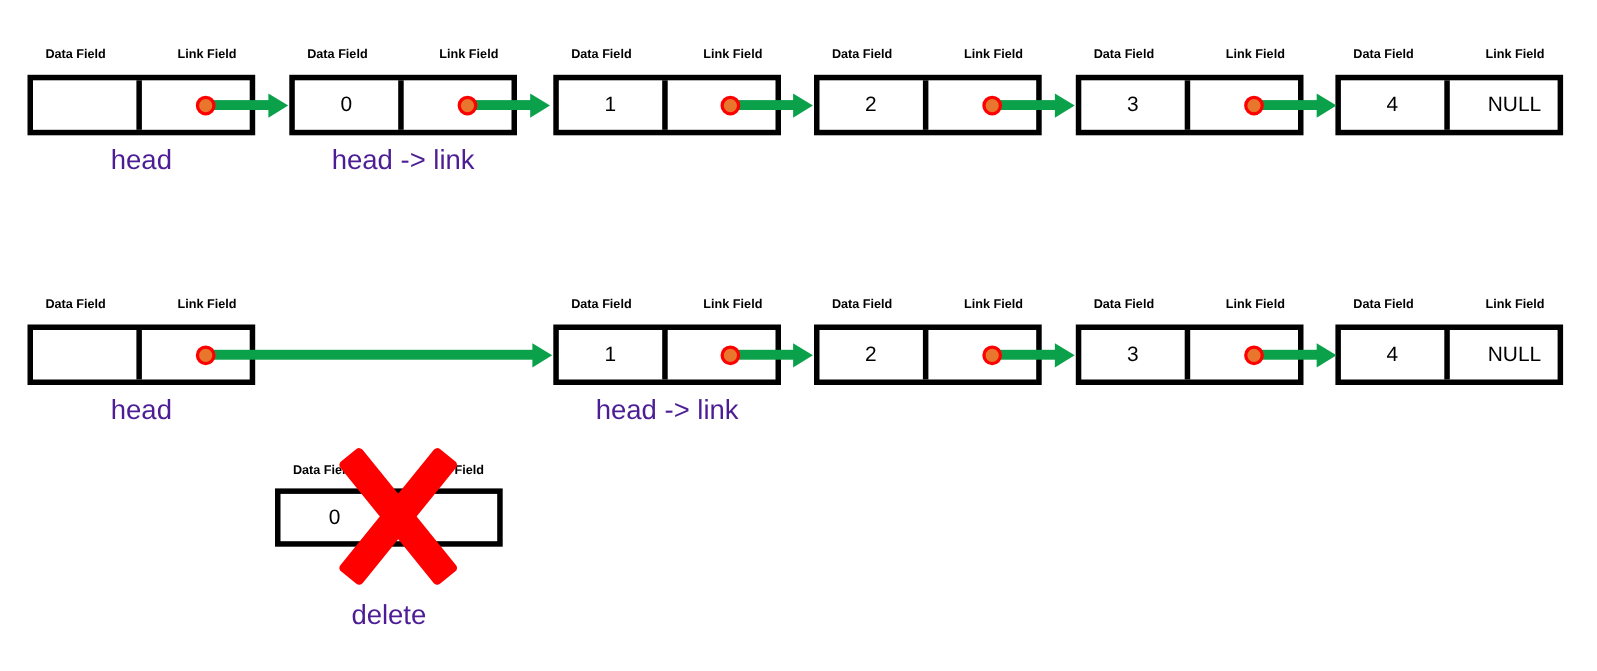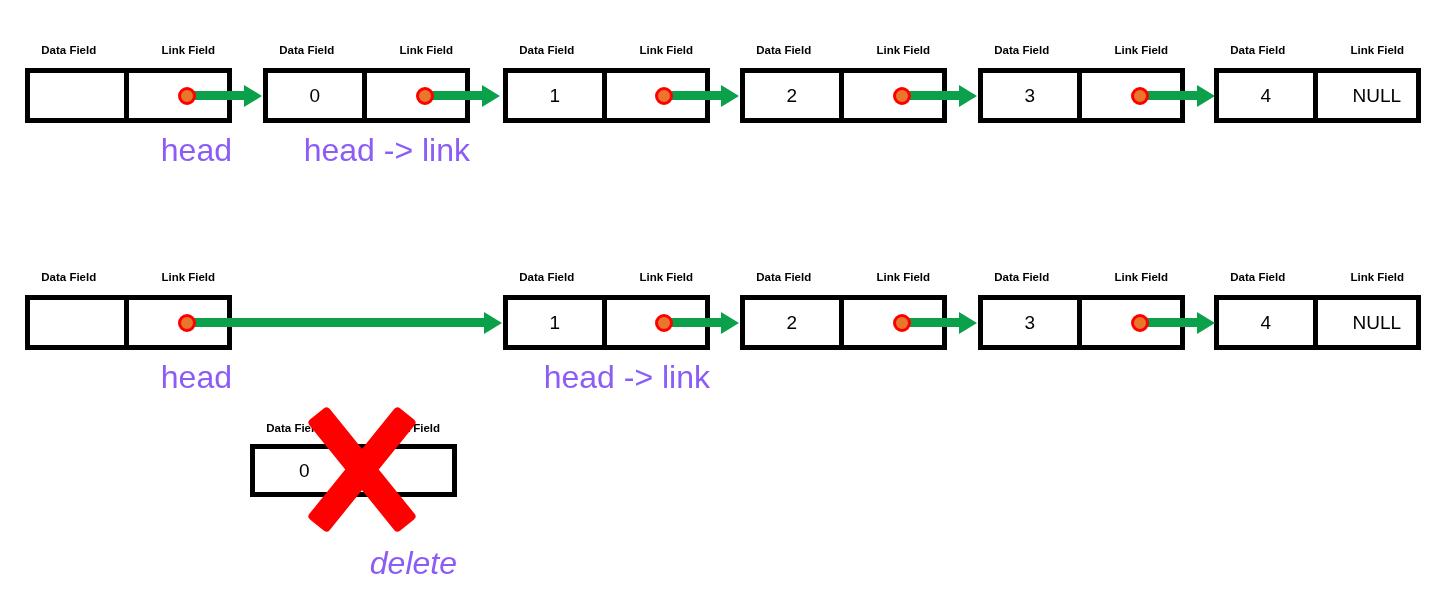--- a/index.html
+++ b/index.html
@@ -66,24 +66,24 @@
     gap: 32px;
   }
   .fieldlabels span {
     flex: 1 1 50%;
     text-align: center;
   }
 
   
   .caption {
     position: absolute;
-    font-size: 32px;
-    font-family: "Liberation Sans", sans-serif;
-    color: #8b5cf6;
-    text-align: right;
+    font-size: 25px;
+    font-family: "Liberation Sans", sans-serif;
+    color: #4c1d95;
+    text-align: center;
     white-space: nowrap;
     z-index: 4;
   }
 
   
   .dot {
     position: absolute;
     width: 18px;
     height: 18px;
     border-radius: 50%;
@@ -263,15 +263,15 @@
     <span>Link Field</span>
   </div>
   <div class="node nodivider" style="left:250px; top:444px; width:207px; height:53px;">
     <div class="cell data">0</div>
     <div class="cell link"></div>
   </div>
   <div class="redx" style="left:303px; top:398px; width:118px; height:143px;">
     <i class="a"></i>
     <i class="b"></i>
   </div>
-  <div class="caption" style="left:250px; top:545px; width:207px;font-style:italic;">delete</div>
+  <div class="caption" style="left:250px; top:545px; width:207px;">delete</div>
 
 </div>
 
 </body></html>

